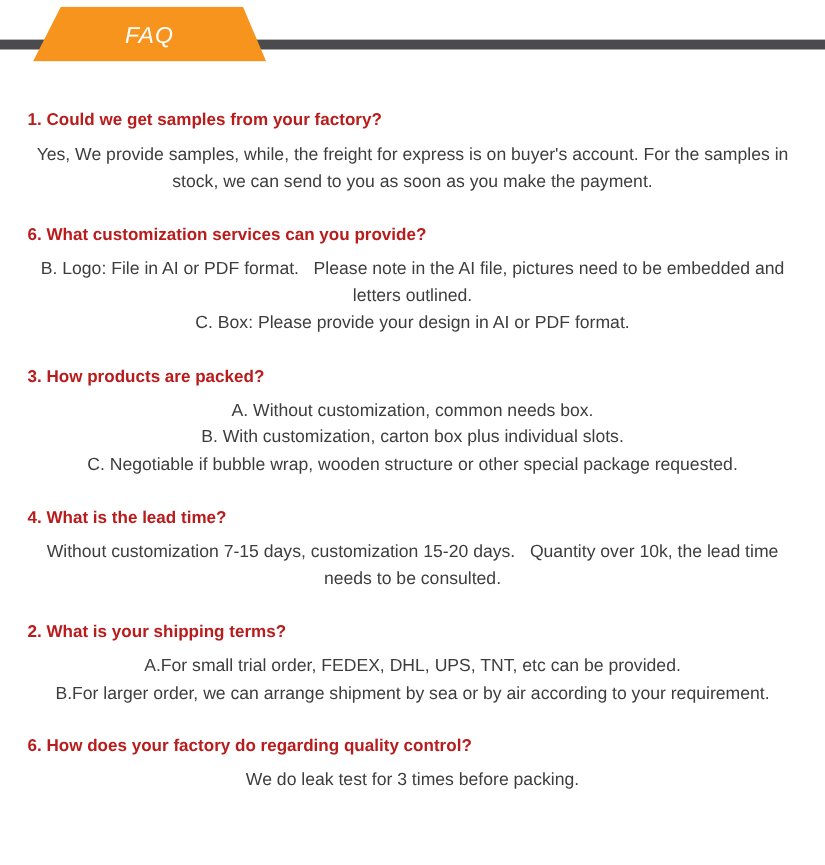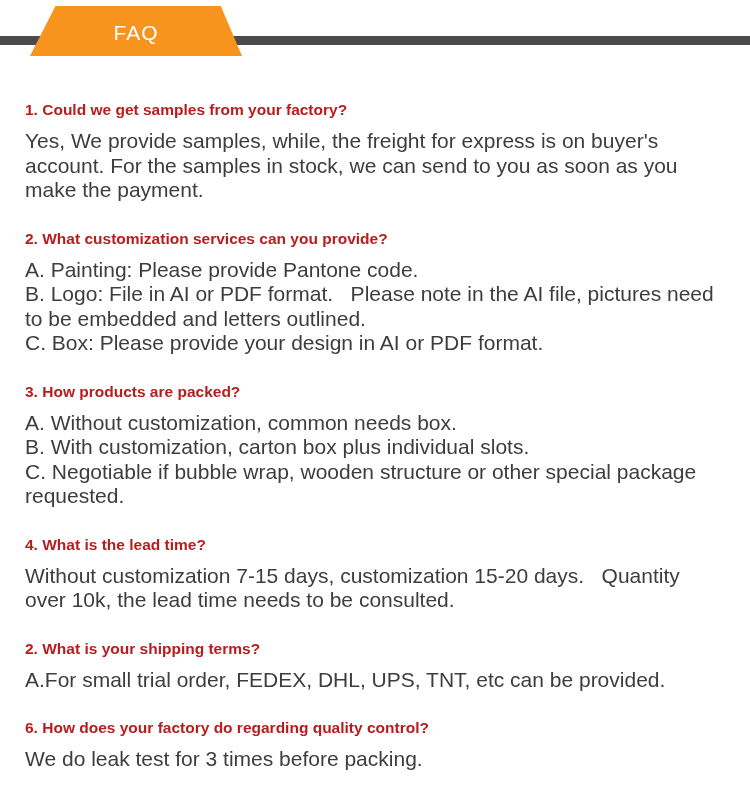--- a/index.html
+++ b/index.html
@@ -13,20 +13,21 @@
     min-height:786px;
     background:#ffffff;
     font-family:"Liberation Sans","DejaVu Sans",sans-serif;
     color:#3d3d3d;
   }
   
   .banner-wrap{
     position:relative;
     height:72px;
     width:100%;
+    font-style:italic;
   }
   .banner-bar{
     position:absolute;
     left:0; right:0;
     top:36px;
     height:9px;
     background:var(--bar);
   }
   .banner-ribbon{
     position:absolute;
@@ -55,59 +56,60 @@
     margin:0 0 24px 0;
   }
   .question{
     font-size:15.5px;
     font-weight:bold;
     color:#b91c1c;
     margin:0 0 7px 0;
     line-height:24px;
   }
   .answer{
-    font-size:21px;
+    font-size:16px;
     color:#3d3d3d;
     margin:0;
     line-height:24.5px;
     white-space:pre-wrap;
+    text-align:center;
   }
 </style>
 </head>
 <body>
 
 <div class="banner-wrap">
   <div class="banner-bar"></div>
   <div class="banner-ribbon">
     <span class="banner-title">FAQ</span>
   </div>
 </div>
 
 <div class="faq-list">
     <section class="faq-item">
       <h3 class="question">1. Could we get samples from your factory?</h3>
       <p class="answer">Yes, We provide samples, while, the freight for express is on buyer's account. For the samples in stock, we can send to you as soon as you make the payment.</p>
     </section>
     <section class="faq-item">
-      <h3 class="question">2. What customization services can you provide?</h3>
-      <p class="answer">A. Painting: Please provide Pantone code.</p>
+      <h3 class="question">6. What customization services can you provide?</h3>
       <p class="answer">B. Logo: File in AI or PDF format.   Please note in the AI file, pictures need to be embedded and letters outlined.</p>
       <p class="answer">C. Box: Please provide your design in AI or PDF format.</p>
     </section>
     <section class="faq-item">
       <h3 class="question">3. How products are packed?</h3>
       <p class="answer">A. Without customization, common needs box.</p>
       <p class="answer">B. With customization, carton box plus individual slots.</p>
       <p class="answer">C. Negotiable if bubble wrap, wooden structure or other special package requested.</p>
     </section>
     <section class="faq-item">
       <h3 class="question">4. What is the lead time?</h3>
       <p class="answer">Without customization 7-15 days, customization 15-20 days.   Quantity over 10k, the lead time needs to be consulted.</p>
     </section>
     <section class="faq-item">
       <h3 class="question">2. What is your shipping terms?</h3>
       <p class="answer">A.For small trial order, FEDEX, DHL, UPS, TNT, etc can be provided.</p>
+      <p class="answer">B.For larger order, we can arrange shipment by sea or by air according to your requirement.</p>
     </section>
     <section class="faq-item">
       <h3 class="question">6. How does your factory do regarding quality control?</h3>
       <p class="answer">We do leak test for 3 times before packing.</p>
     </section>
   </div>
 
 </body></html>

